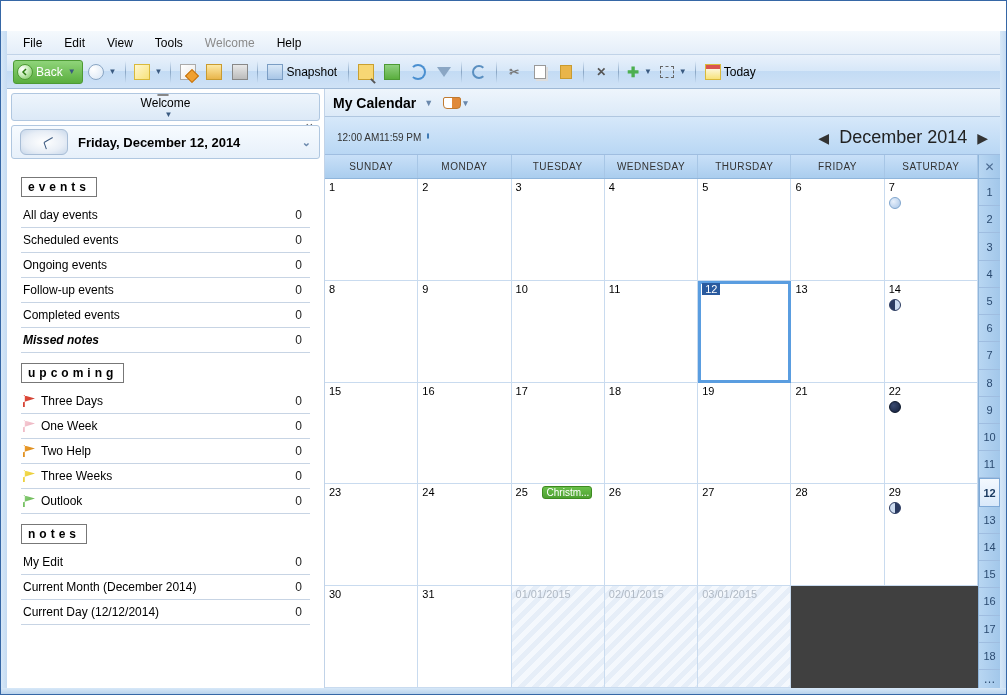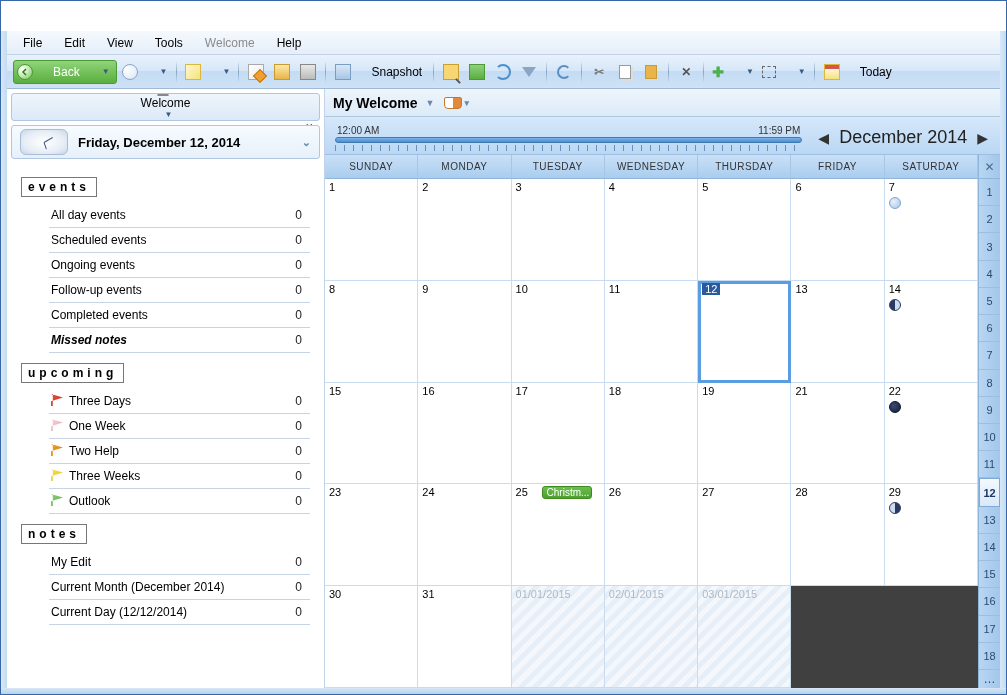--- a/index.html
+++ b/index.html
@@ -59,21 +59,21 @@
   .toolbar {
     height: 34px;
     background: linear-gradient(to bottom,#e9f1fb 0%,#d6e7f8 49%,#c3dbf4 50%,#cfe2f6 100%);
     border-bottom:1px solid #9fb9d6;
     display:flex; align-items:center;
     padding: 0 6px; gap: 2px;
   }
   .tbtn {
     height: 24px; min-width:24px;
     display:flex; align-items:center; justify-content:center;
-    padding: 0 3px; gap:20px;
+    padding: 0 3px; gap:3px;
     border-radius:3px;
     font-size:12px;
   }
   .tbtn.text { padding:0 6px 0 4px; }
   .tbtn.back {
     background: linear-gradient(to bottom,#8fd47a,#5aae3e);
     border:1px solid #4d9a34; color:#fff;
     padding:0 6px 0 3px;
   }
   .tbtn.back .circle {
@@ -159,24 +159,23 @@
   .sec-title {
     display:inline-block;
     border:1px solid #777;
     padding:2px 6px;
     letter-spacing:4px;
     font-weight:bold;
     margin:10px 0 6px;
     font-size:12px;
   }
   .li {
-    display:flex;
+    display:flex;align-items:center;
     border-bottom:1px solid #c7d4e4;
     padding:5px 2px;
-    margin-left:28px;
   }
   .li .lbl { flex:1; }
   .li .cnt { color:#222; padding-right:6px;}
   .flag { width:12px;height:12px;margin-right:6px;display:inline-block;}
   .flag.red{background:linear-gradient(135deg,#e74c3c,#c0392b);clip-path:polygon(0 0,100% 30%,0 60%,0 100%,15% 100%,15% 0);}
   .flag.pink{background:linear-gradient(135deg,#f8d0d8,#e6a6b4);clip-path:polygon(0 0,100% 30%,0 60%,0 100%,15% 100%,15% 0);}
   .flag.orange{background:linear-gradient(135deg,#f0a030,#d08010);clip-path:polygon(0 0,100% 30%,0 60%,0 100%,15% 100%,15% 0);}
   .flag.yellow{background:linear-gradient(135deg,#f7e05a,#e0c020);clip-path:polygon(0 0,100% 30%,0 60%,0 100%,15% 100%,15% 0);}
   .flag.green{background:linear-gradient(135deg,#8fd080,#5aae3e);clip-path:polygon(0 0,100% 30%,0 60%,0 100%,15% 100%,15% 0);}
 
@@ -196,21 +195,21 @@
   }
   .cal-header {
     height:38px;
     background:linear-gradient(to bottom,#d6e8fa,#b9d7f4);
     border-bottom:1px solid #9fbde0;
     display:flex;align-items:center;
     padding:4px 8px 0 8px;
     position:relative;
   }
   .timerange{
-    flex:1;display:flex;flex-direction:column;font-size:10px;color:#333;
+    flex:1;display:flex;flex-direction:row;font-size:10px;color:#333;
   }
   .timerange .labels{display:flex;justify-content:space-between;padding:0 4px;}
   .timerange .bar{
     height:6px;border-radius:3px;
     background:linear-gradient(to bottom,#7db2e8,#4a8fd0);
     border:1px solid #3f7ab4;margin:1px 2px 2px;
     position:relative;
   }
   .timerange .ticks{
     height:6px;
@@ -501,21 +500,21 @@
               <div class="li">
                 <span class="lbl">Current Day (12/12/2014)</span>
                 <span class="cnt">0</span>
               </div>
             </div>
         </div>
       </div>
 
       <div class="calarea">
         <div class="cal-title-row">
-          <span>My Welcome</span>
+          <span>My Calendar</span>
           <span class="dd" style="margin-left:6px;font-size:9px;color:#6a88ac">▼</span>
           <span class="book"></span>
           <span style="font-size:9px;color:#6a88ac;margin-left:2px">▾</span>
         </div>
         <div class="cal-header">
           <div class="timerange">
             <div class="labels">
               <span>12:00 AM</span>
               <span>11:59 PM</span>
             </div>

